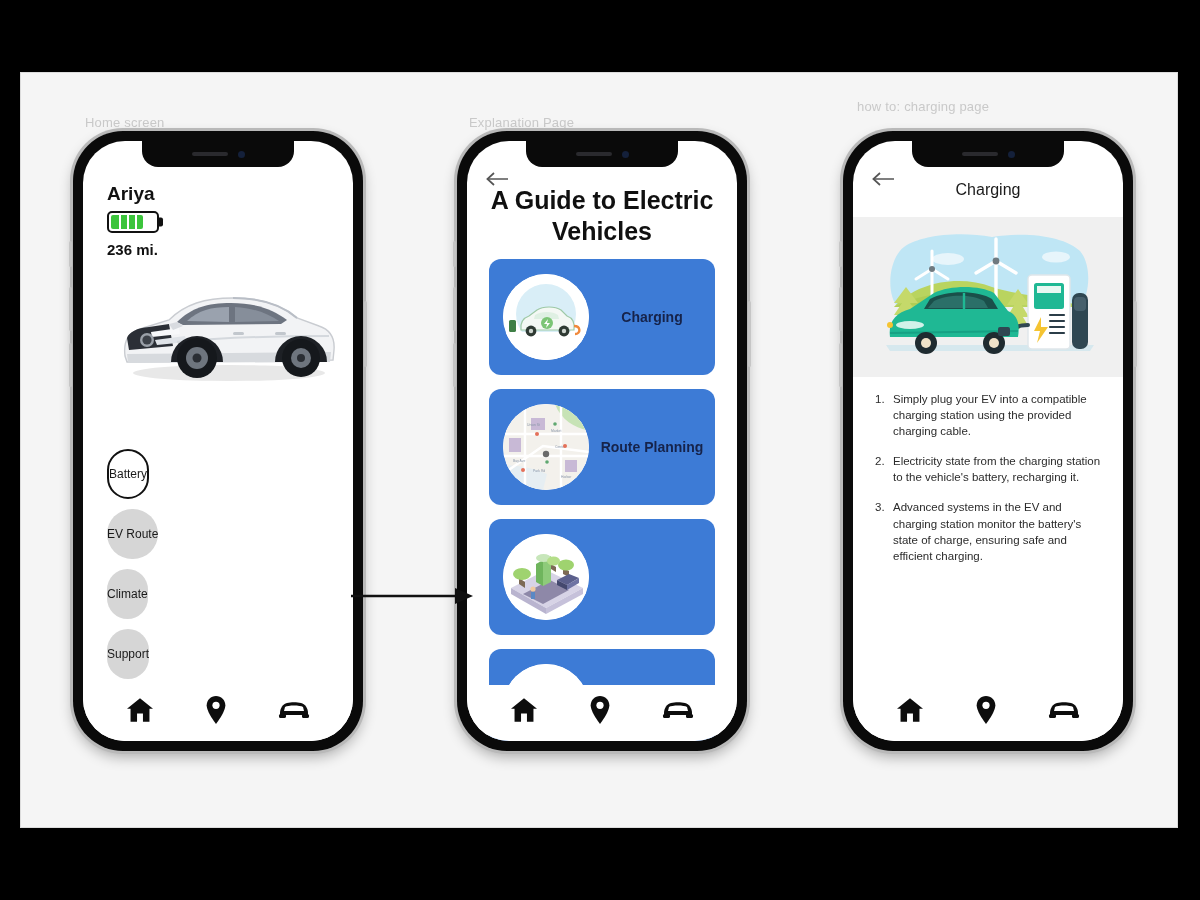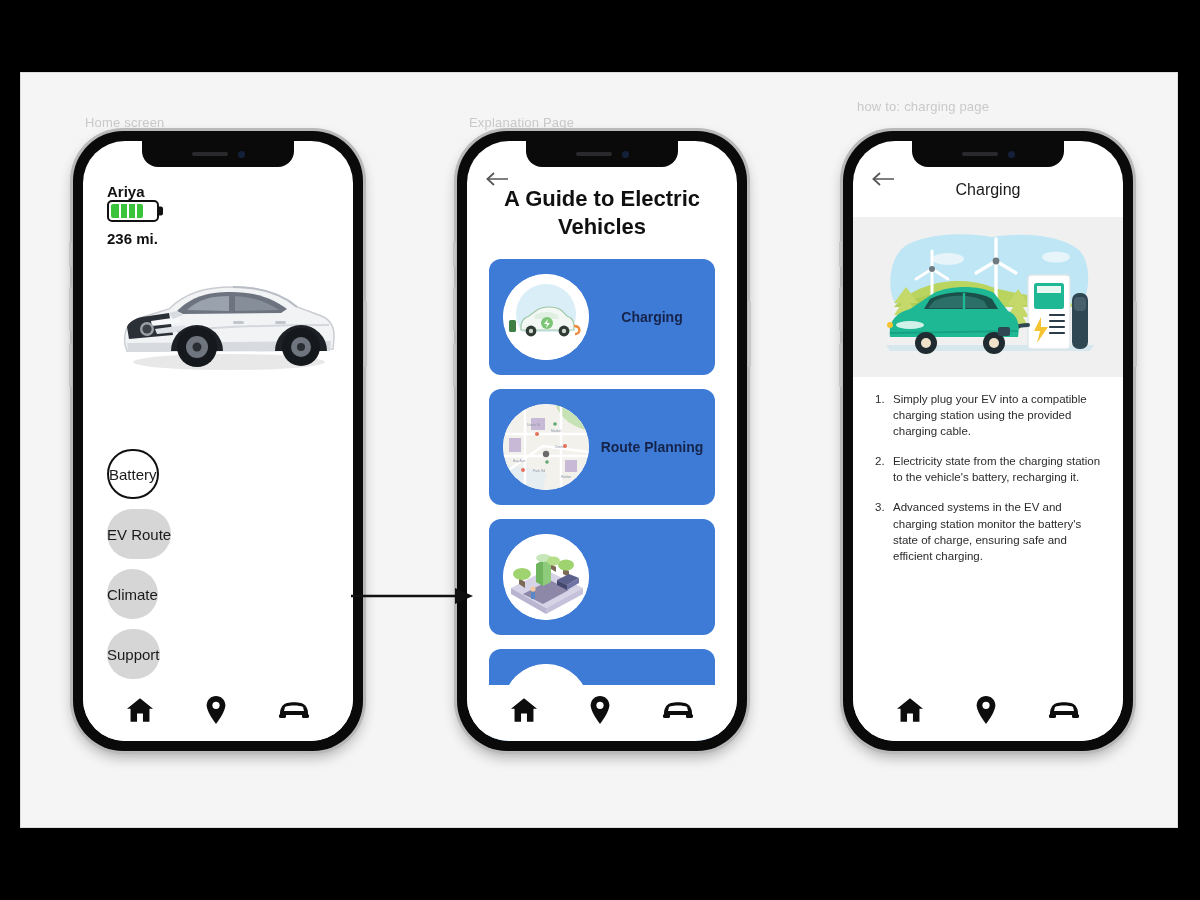--- a/index.html
+++ b/index.html
@@ -94,21 +94,21 @@
     display: flex;
     align-items: center;
     justify-content: space-around;
     padding: 0 16px 6px;
     z-index: 8;
   }
   .navbar svg { display: block; }
 
   
   .p1-body { position: absolute; inset: 0; padding: 42px 24px 56px; }
-  .car-name { font-size: 15px; font-weight: 700; color: #111; }
+  .car-name { font-size: 19px; font-weight: 700; color: #111; margin-bottom: 6px; }
   .battery {
     width: 52px; height: 22px;
     border: 2.5px solid #111;
     border-radius: 5px;
     position: relative;
     padding: 2px;
     margin-bottom: 8px;
   }
   .battery::after {
     content: "";
@@ -134,36 +134,36 @@
 
   .car-photo { margin: 12px 0 0; height: 120px; position: relative; }
 
   .menu { position: absolute; left: 24px; right: 24px; bottom: 62px; }
   .mbtn {
     height: 50px;
     border-radius: 26px;
     display: flex;
     align-items: center;
     justify-content: center;
-    font-size: 15px;
+    font-size: 12px;
     color: #1a1a1a;
     margin-bottom: 10px;
     background: #d6d6d6;
     border: none;
   }
   .mbtn.outline { background: #ffffff; border: 2.5px solid #111111; }
   .mbtn:last-child { margin-bottom: 0; }
 
   
   .backrow { position: absolute; top: 30px; left: 18px; z-index: 7; }
   .guide-title {
     position: absolute;
     top: 44px; left: 20px; right: 20px;
     text-align: center;
-    font-size: 22px;
+    font-size: 25px;
     font-weight: 700;
     color: #101010;
     line-height: 1.25;
   }
   .cards {
     position: absolute;
     top: 118px; left: 22px; right: 22px; bottom: 0;
     overflow: hidden;
   }
   .card {

